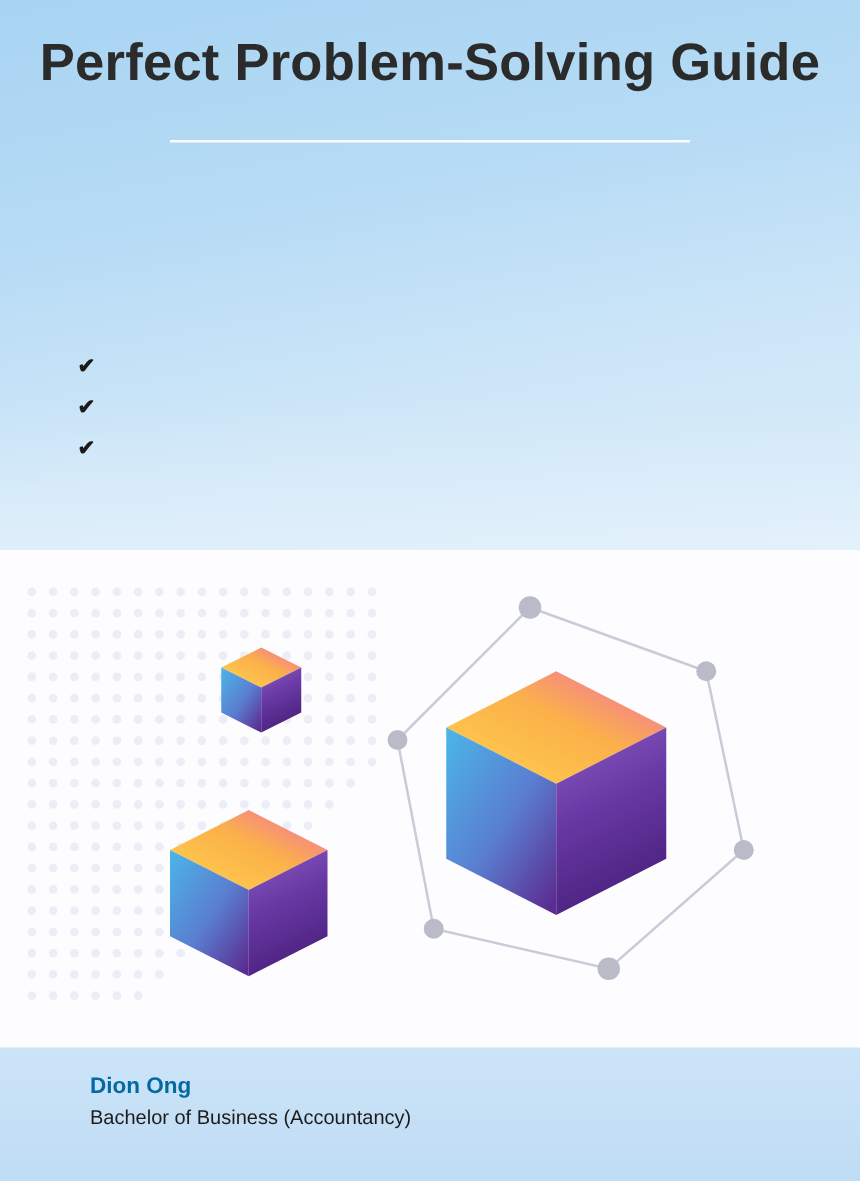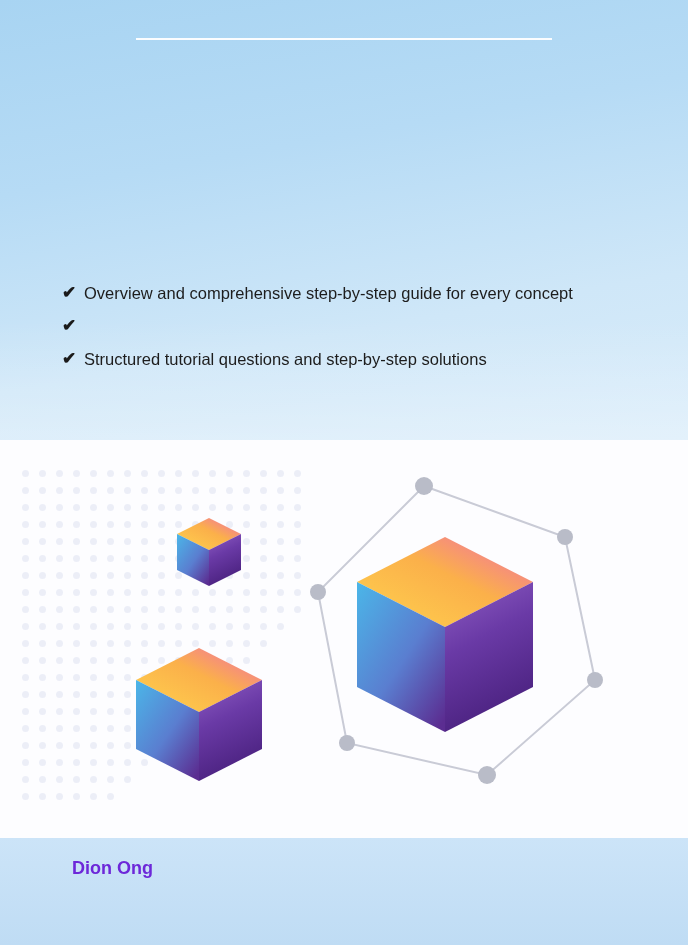--- a/index.html
+++ b/index.html
@@ -121,21 +121,21 @@
     width: 688px;
     height: 107px;
     background: linear-gradient(180deg, #cce4f8 0%, #bfdcf4 100%);
   }
   .author {
     position: absolute;
     left: 72px;
     top: 858px;
     font-size: 18px;
     font-weight: bold;
-    color: #6d28d9;
+    color: #0369a1;
   }
   .credential {
     position: absolute;
     left: 72px;
     top: 886px;
     font-size: 16px;
     color: #1c1c1c;
   }
 
   
@@ -148,34 +148,33 @@
   }
 </style>
 </head>
 <body>
 
 <div class="cover">
 
   <div class="top-panel"></div>
 
   <div class="title-block">
+    <div class="main-title">Perfect Problem-Solving Guide</div>
     <div class="rule"></div>
   </div>
 
   <div class="bullets">
     <div class="bullet-row">
       <span class="check">✔</span>
-      <span class="bullet-text">Overview and comprehensive step-by-step guide for every concept</span>
     </div>
     <div class="bullet-row">
       <span class="check">✔</span>
     </div>
     <div class="bullet-row">
       <span class="check">✔</span>
-      <span class="bullet-text">Structured tutorial questions and step-by-step solutions</span>
     </div>
   </div>
 
   <div class="bottom-panel">
     <div class="dot-field" id="dotfield">
         <div class="dot" style="left: 0px; top: 0px; background: rgb(223, 227, 242);"></div>
         <div class="dot" style="left: 17px; top: 0px; background: rgb(223, 227, 242);"></div>
         <div class="dot" style="left: 34px; top: 0px; background: rgb(223, 227, 242);"></div>
         <div class="dot" style="left: 51px; top: 0px; background: rgb(223, 227, 242);"></div>
         <div class="dot" style="left: 68px; top: 0px; background: rgb(223, 227, 242);"></div>
@@ -496,14 +495,15 @@
 
     <g>
       <polygon points="445,97 533,142 445,187 357,142" fill="url(#topFace)"></polygon>
       <polygon points="357,142 445,187 445,292 357,247" fill="url(#leftFace)"></polygon>
       <polygon points="445,187 533,142 533,247 445,292" fill="url(#rightFace)"></polygon>
     </g>
   </svg>
 
   <div class="footer-band"></div>
   <div class="author">Dion Ong</div>
+  <div class="credential">Bachelor of Business (Accountancy)</div>
 
 </div>
 
 </body></html>

